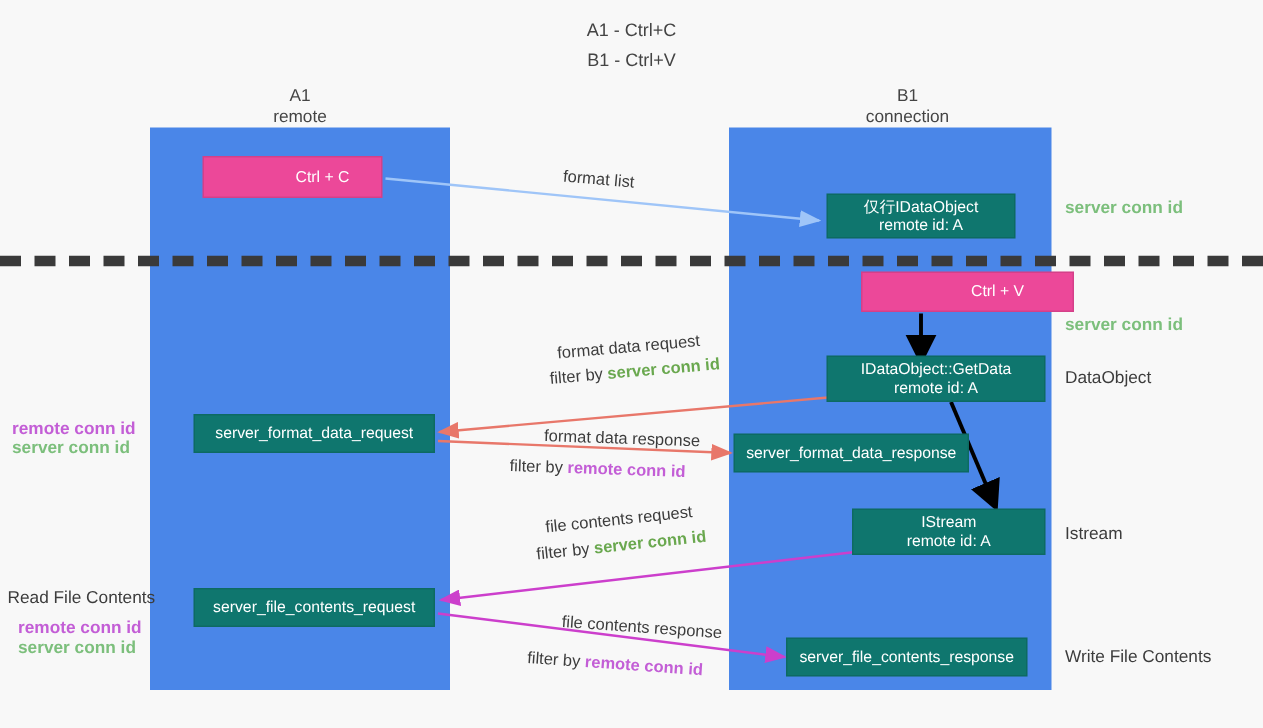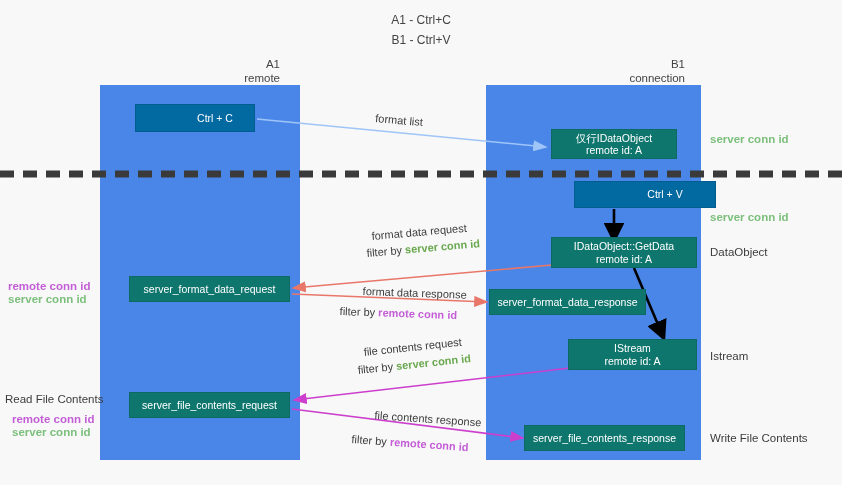--- a/index.html
+++ b/index.html
@@ -23,21 +23,21 @@
   }
   .lane {
     position: absolute;
     background: #4a86e8;
   }
   .lane-a { left: 100px; top: 85px; width: 200px; height: 375px; }
   .lane-b { left: 486px; top: 85px; width: 215px; height: 375px; }
 
   .lane-head {
     position: absolute;
-    text-align: right;
+    text-align: center;
     color: #444;
     font-size: 11.5px;
     line-height: 13.5px;
   }
   .lane-head-a { left: 120px; top: 58px; width: 160px; }
   .lane-head-b { left: 525px; top: 58px; width: 160px; }
 
   .title {
     position: absolute;
     left: 0; top: 10px;
@@ -55,21 +55,21 @@
     display: flex;
     flex-direction: column;
     align-items: center;
     justify-content: center;
     color: #ffffff;
     font-size: 10.5px;
     line-height: 12.5px;
     text-align: center;
     border: 1px solid rgba(0,0,0,0.10);
   }
-  .box-green { background: #0369a1; padding-left: 40px; }
+  .box-green { background: #ec4899; padding-left: 40px; }
   .box-orange { background: #fbb košul; }
   .box-orange { background: #0f766e; }
 
   .label {
     position: absolute;
     font-size: 11.5px;
     line-height: 14px;
     color: #3c3c3c;
     white-space: pre;
   }

